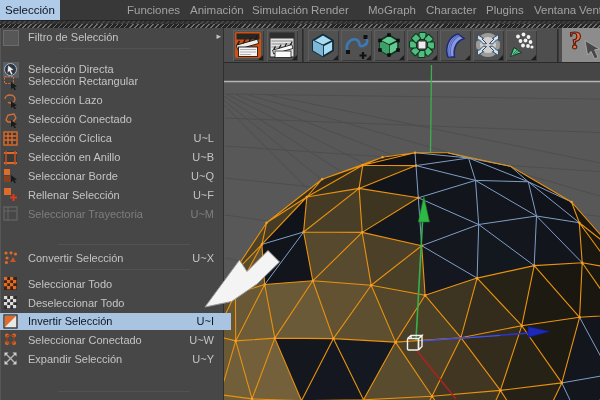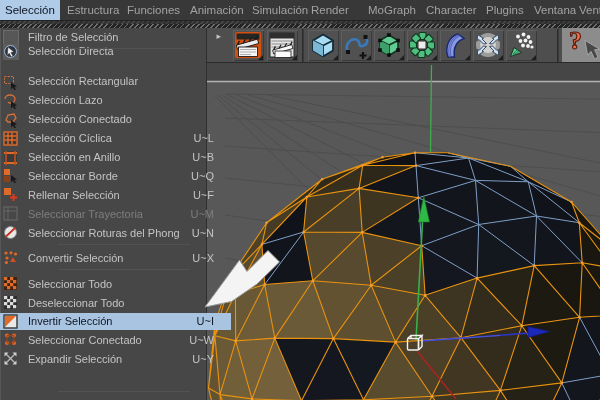--- a/index.html
+++ b/index.html
@@ -7,21 +7,21 @@
 .mb{position:absolute;top:0;height:20px;line-height:20px;font-size:11.5px;color:#a2a2a2;white-space:nowrap}
 .mb.sel{background:#b0cbe8;color:#0c1420;width:60px;padding-left:5px}
 #hatch{position:absolute;left:0;top:20px;width:600px;height:8px;border-top:1px solid #222}#hatch .h1{position:absolute;left:0;top:0;width:600px;height:3px;background:repeating-linear-gradient(135deg,#4a4a4a 0 1px,#303030 1px 3.5px)}#hatch .h2{position:absolute;left:0;top:3px;width:600px;height:4px;background:repeating-linear-gradient(135deg,#6e6e6e 0 1.2px,#242424 1.2px 3.6px)}
 #toolbar{position:absolute;left:0;top:28px;width:600px;height:35px;background:#4e4e4e;border-bottom:1px solid #2a2a2a}
 .tbtn{position:absolute;top:2px;width:31px;height:31px;background:#515151;box-shadow:inset 1px 1px 0 #5e5e5e,inset -1px -1px 0 #3a3a3a}
 .tbtn .cnr{position:absolute;right:1px;bottom:1px;width:0;height:0;border-left:5px solid transparent;border-bottom:5px solid #1e1e1e}
 .tbtn svg{position:absolute;left:1px;top:1px}
 .tsep{position:absolute;top:1px;width:2px;height:33px;background:#3a3a3a;border-left:1px solid #2c2c2c}
 #qmark{position:absolute;left:562px;top:0px;width:42px;height:34px;overflow:hidden}
 #viewport{position:absolute;left:0;top:63px;width:600px;height:337px}
-#menu{position:absolute;left:0;top:27px;width:207px;height:373px;background:#474747;border-right:1px solid #2f2f2f;box-shadow:1px 0 0 #575757 inset}
+#menu{position:absolute;left:0;top:27px;width:224px;height:373px;background:#474747;border-right:1px solid #2f2f2f;box-shadow:1px 0 0 #575757 inset}
 .mi{position:absolute;left:0;width:231px;height:17px;font-size:11px;color:#c4c4c4}
 .mi .ic{position:absolute;left:3px;top:0.5px;width:16px;height:16px}
 .mi .lb{position:absolute;left:28px;top:2px;white-space:nowrap}
 .mi .sc{position:absolute;right:17px;top:2px}
 .mi .arr{position:absolute;right:10px;top:2px;font-size:9px;color:#c4c4c4}
 .mi.hl{background:#a9c4e1;color:#0e1622}
 .mi.dis{color:#7e7e7e}
 .mi.dis .sc{color:#7e7e7e}
 .msep{position:absolute;left:58px;width:132px;height:1px;background:#3a3a3a;border-bottom:1px solid #525252}
 #cursor-big{position:absolute;left:0;top:0;width:600px;height:400px;pointer-events:none}
@@ -391,21 +391,21 @@
         </svg></div>
   </div>
   <div id="menu">
       <div class="mi" style="top:2.0px">
         <span class="ic"><svg width="16" height="16" viewBox="0 0 16 16">
             <rect x="0.5" y="0.5" width="15" height="15" fill="#575757" stroke="#6b6b6b"></rect>
           </svg></span>
         <span class="lb">Filtro de Selección</span>
         <span class="arr">▸</span>
       </div>
-<div class="mi" style="top:16px">
+<div class="mi" style="top:34px">
         <span class="ic"><svg width="16" height="16" viewBox="0 0 16 16">
             <rect x="-1.5" y="-1.5" width="19" height="19" fill="#5d5d5d" stroke="#3a3a3a"></rect>
             <circle cx="7.5" cy="7.5" r="6" fill="#2c3440" stroke="#9db8d8"></circle>
             <path d="M5 3l6 5-3 .5 2 3.5-1.8 1-2-3.7-2 2.2z" fill="#f0f0f0" stroke="#222" stroke-width="0.5"></path>
           </svg></span>
         <span class="lb">Selección Directa</span>
       </div>
 <div class="mi" style="top:46.4px">
         <span class="ic"><svg width="16" height="16" viewBox="0 0 16 16">
             <rect x="1.5" y="2.5" width="9" height="7" fill="none" stroke="#d4703a" stroke-dasharray="2 1.2"></rect>
@@ -462,28 +462,20 @@
         <span class="lb">Rellenar Selección</span>
         <span class="sc">U~F</span>
       </div>
 <div class="mi dis" style="top:178.7px">
         <span class="ic"><svg width="16" height="16" viewBox="0 0 16 16">
             <rect x="1" y="1" width="13" height="13" fill="none" stroke="#666" stroke-width="1.2"></rect>
             <path d="M1 5h13M5 1v13" stroke="#666"></path>
           </svg></span>
         <span class="lb">Seleccionar Trayectoria</span>
         <span class="sc">U~M</span>
-      </div>
-<div class="mi" style="top:197.6px">
-        <span class="ic"><svg width="16" height="16" viewBox="0 0 16 16">
-            <circle cx="7.5" cy="7.5" r="6" fill="#e8e8e8" stroke="#888"></circle>
-            <path d="M3 11.5L12 3" stroke="#c03020" stroke-width="1.8"></path>
-          </svg></span>
-        <span class="lb">Seleccionar Roturas del Phong</span>
-        <span class="sc">U~N</span>
       </div>
 <div class="mi" style="top:222.5px">
         <span class="ic"><svg width="16" height="16" viewBox="0 0 16 16">
             <circle cx="3" cy="3" r="1.6" fill="#e06a28"></circle>
             <circle cx="8" cy="2.8" r="1.6" fill="#e06a28"></circle>
             <circle cx="12.5" cy="4" r="1.6" fill="#e06a28"></circle>
             <circle cx="4" cy="8" r="1.6" fill="#e06a28"></circle>
             <path d="M10 7l3 5h-6z" fill="#d05020"></path>
             <circle cx="3.4" cy="12.5" r="1.6" fill="#e06a28"></circle>
           </svg></span>
@@ -546,21 +538,20 @@
         <span class="lb">Expandir Selección</span>
         <span class="sc">U~Y</span>
       </div>
 <div class="msep" style="top:20.5px"></div>
 <div class="msep" style="top:216.5px"></div>
 <div class="msep" style="top:242.0px"></div>
 <div class="msep" style="top:363.5px"></div>
     </div>
   <div id="menubar">
       <span class="mb sel" style="left:0px">Selección</span>
-      <span class="mb" style="left:67px">Estructura</span>
       <span class="mb" style="left:127px">Funciones</span>
       <span class="mb" style="left:190px">Animación</span>
       <span class="mb" style="left:252px">Simulación</span>
       <span class="mb" style="left:311px">Render</span>
       <span class="mb" style="left:368px">MoGraph</span>
       <span class="mb" style="left:426px">Character</span>
       <span class="mb" style="left:486px">Plugins</span>
       <span class="mb" style="left:534px">Ventana</span>
       <span class="mb" style="left:579px">Ventana</span>
     </div>

